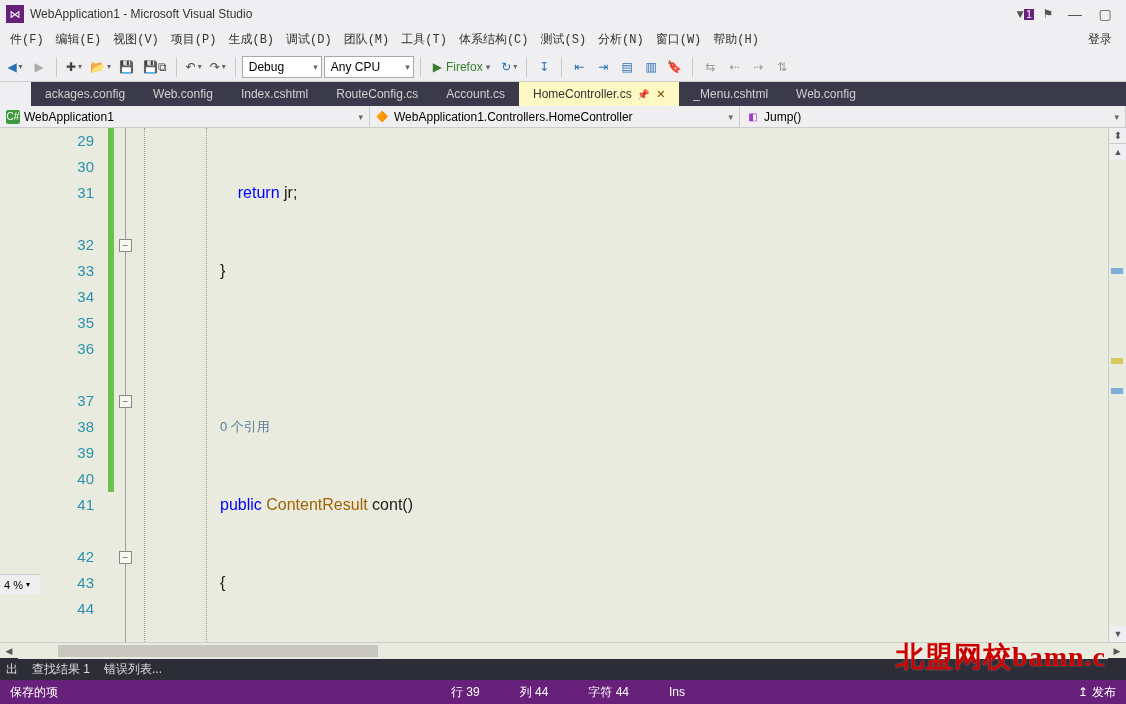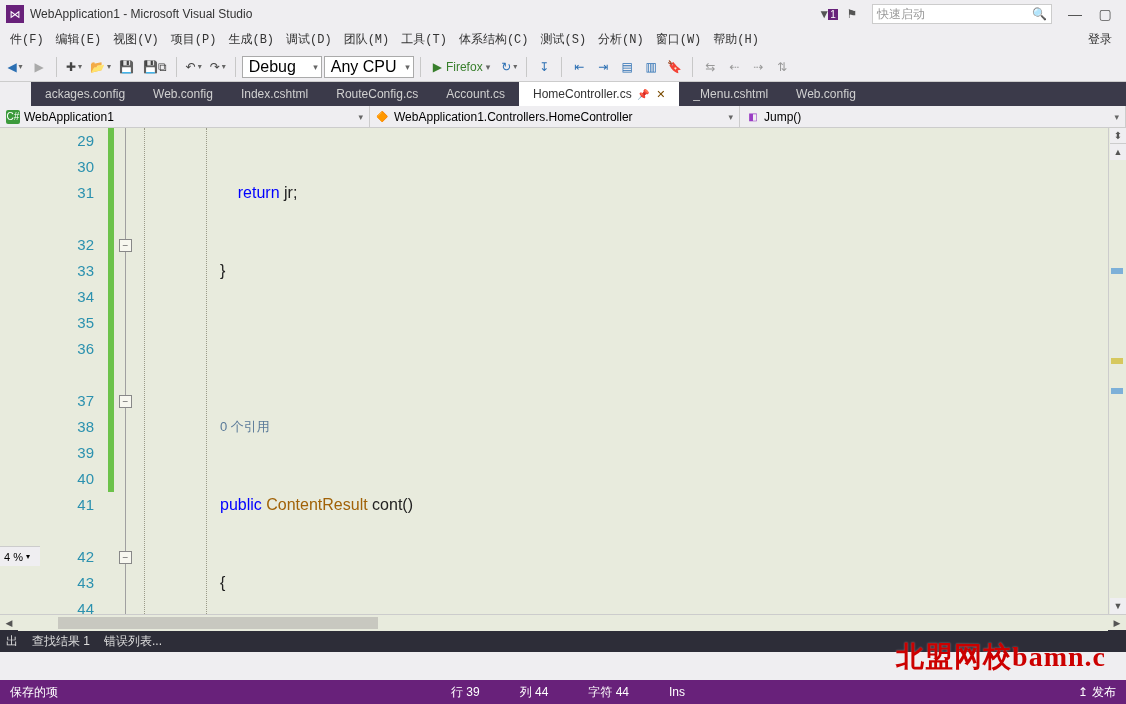--- a/index.html
+++ b/index.html
@@ -19,29 +19,29 @@
 
 .menubar { height:24px; display:flex; align-items:center; font-size:12px; color:#333; padding:0 4px;}
 .menubar .mitem { padding:0 6px; line-height:24px;font-family:Liberation Mono, monospace; }
 .menubar .login { margin-left:auto; padding-right:10px; }
 
 
 .toolbar { height:30px; background:#efeef1; border-bottom:1px solid #ccc; display:flex; align-items:center; padding:0 4px; gap:2px;}
 .toolbar .tbtn { min-width:22px; height:22px; display:inline-flex; align-items:center; justify-content:center; font-size:12px; color:#444; padding:0 3px;}
 .toolbar .tbtn.drop::after { content:"▾"; font-size:8px; margin-left:2px; color:#666;}
 .tsep { width:1px; height:20px; background:#c8c8c8; margin:0 4px;}
-.tsel { height:22px; border:1px solid #aaa; background:#fff; font-size:16px; padding:0 16px 0 6px; position:relative; display:inline-flex; align-items:center;}
+.tsel { height:22px; border:1px solid #aaa; background:#fff; font-size:12px; padding:0 16px 0 6px; position:relative; display:inline-flex; align-items:center;}
 .tsel::after { content:"▾"; position:absolute; right:3px; font-size:9px; color:#666;}
 .start-btn { display:inline-flex; align-items:center; color:#387f2c; font-size:12px; padding:0 6px; height:22px;}
 .start-btn .play { color:#387f2c; margin-right:4px;}
 
 
 .doctabs { height:24px; background:#3b3a4a; display:flex; align-items:flex-end; font-size:12px; color:#d0d0d0; overflow:hidden;margin-left:31px;}
 .doctab { height:24px; padding:0 14px; display:inline-flex; align-items:center; white-space:nowrap;}
-.doctab.active { background:#ffffff; color:#333; }
+.doctab.active { background:#fef9c3; color:#333; }
 .doctab.active .pin { margin-left:6px; color:#888; font-size:10px;}
 .doctab.active .close { margin-left:6px; color:#7a4b00; font-size:11px;}
 
 
 .navdrops { height:22px; background:#efeef1; border-bottom:1px solid #ccc; display:flex; align-items:center; font-size:12px;}
 .navd { flex:0 0 auto; display:flex; align-items:center; padding:0 6px; height:100%; border-right:1px solid #ccc;}
 .navd.n1 { width:370px;}
 .navd.n2 { width:370px;}
 .navd.n3 { flex:1;}
 .navd .ico { width:14px; height:14px; margin-right:4px; display:inline-flex; align-items:center; justify-content:center; font-size:10px;}
@@ -69,44 +69,40 @@
 .scroll-right .mk { position:absolute; left:2px; width:12px; height:6px; background:#7db0d8;}
 .scroll-right .mk.yl { background:#d6c85e;}
 .scroll-right .sp { position:absolute; top:0; right:0; width:16px; height:16px; display:flex; align-items:center; justify-content:center; font-size:10px; color:#555; border-bottom:1px solid #ccc; background:#efeef1;}
 .scroll-right .arrow { position:absolute; right:0; width:16px; height:16px; display:flex; align-items:center; justify-content:center; font-size:9px; color:#555; background:#efeef1;}
 
 .zoom { position:absolute; left:0; bottom:48px; height:20px; font-size:11px; display:flex; align-items:center; padding:0 4px; border-top:1px solid #ccc; background:#efeef1; width:40px;}
 .zoom::after { content:"▾"; font-size:8px; margin-left:3px;}
 
 
 .tooltabs { height:22px; background:#2d2d38; color:#ddd; display:flex; align-items:center; font-size:12px; padding:0 6px; gap:14px;}
-.statusbar { height:24px; background:#68217a; color:#fff; display:flex; align-items:center; font-size:12px; padding:0 10px; gap:40px;margin-top:28px;}
+.statusbar { height:24px; background:#68217a; color:#fff; display:flex; align-items:center; font-size:12px; padding:0 10px; gap:40px;}
 .statusbar .flex { flex:1;}
 .statusbar .pub { display:inline-flex; align-items:center; gap:4px;}
 .watermark { position:absolute; right:20px; bottom:28px; font-size:28px; font-weight:bold; color:#cc0000; letter-spacing:1px; pointer-events:none; font-family:"SimHei","Microsoft YaHei"; text-shadow:0 0 2px rgba(255,255,255,.4);}
 .hscroll { height:16px; background:#e8ebdd; border-top:1px solid #ccc; display:flex; align-items:center;}
 .hscroll .track { flex:1; height:16px; background:#e8ebdd; position:relative;}
 .hscroll .thumb { position:absolute; left:40px; top:2px; height:12px; width:320px; background:#c8c8c0;}
 .hscroll .hbtn { width:18px; height:16px; display:flex; align-items:center; justify-content:center; font-size:9px; color:#555;}
 </style>
 </head>
 <body>
 
 <div class="window">
 
   <div class="titlebar">
     <span class="vs-logo">⋈</span>
     <span>WebApplication1 - Microsoft Visual Studio</span>
     <span class="spacer"></span>
     <span class="tb-ico">▼<span class="badge">1</span></span>
     <span class="tb-ico">⚑</span>
-    <div class="quick-launch">
-      <span>快速启动</span>
-      <span class="srch">🔍</span>
-    </div>
     <span class="win-btn">—</span>
     <span class="win-btn">▢</span>
   </div>
 
   <div class="menubar">
     <span class="mitem">件(F)</span>
     <span class="mitem">编辑(E)</span>
     <span class="mitem">视图(V)</span>
     <span class="mitem">项目(P)</span>
     <span class="mitem">生成(B)</span>

